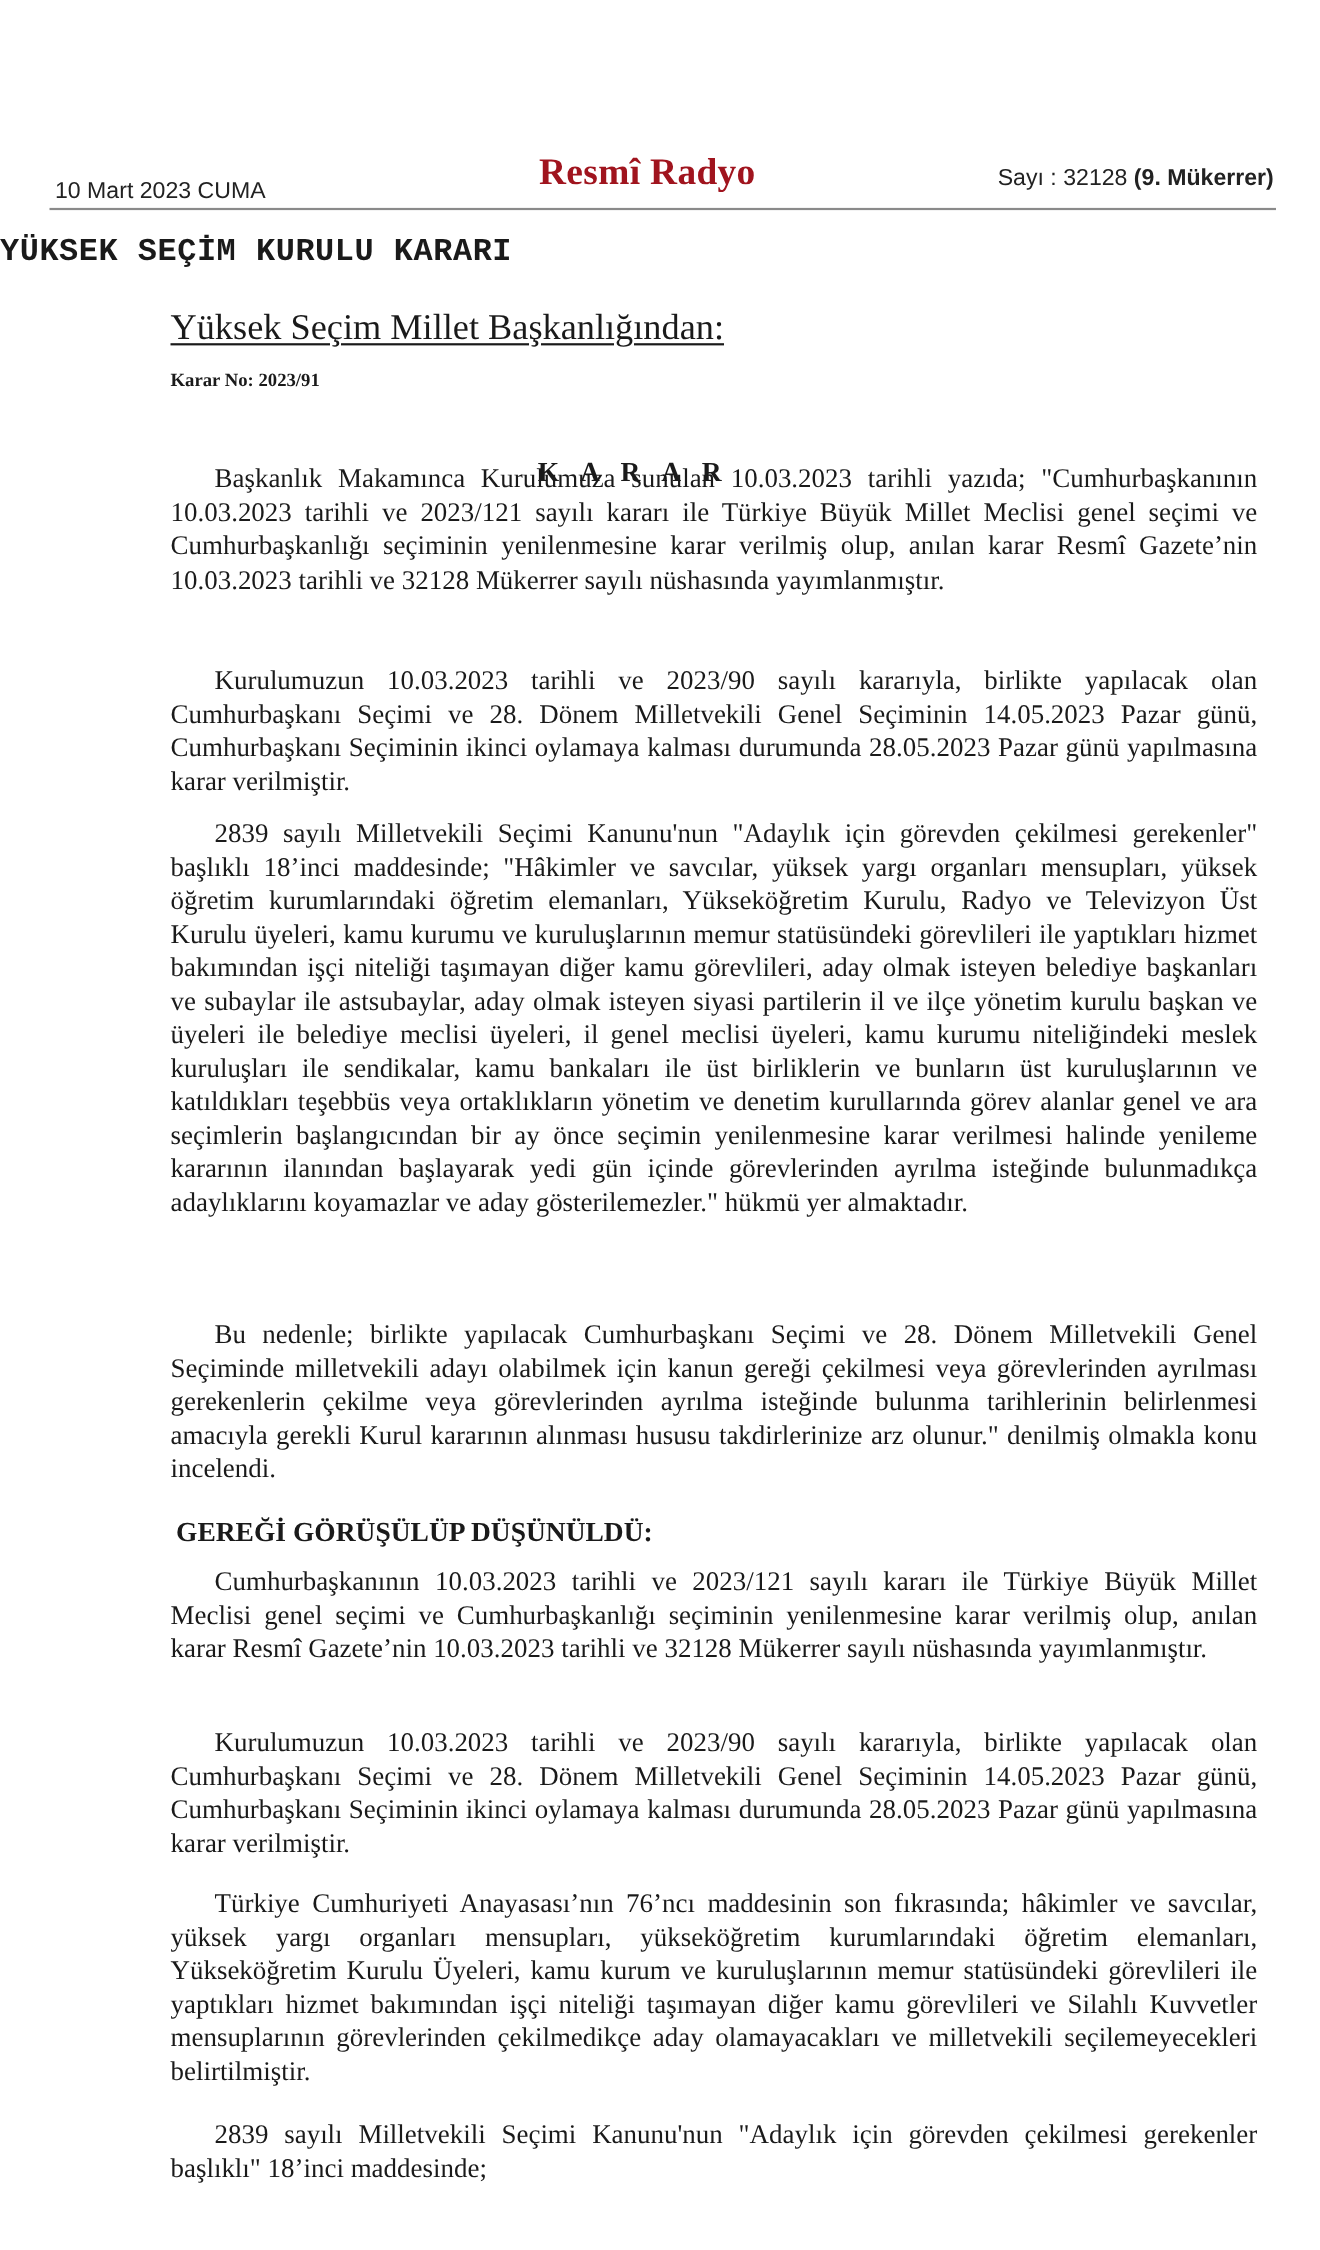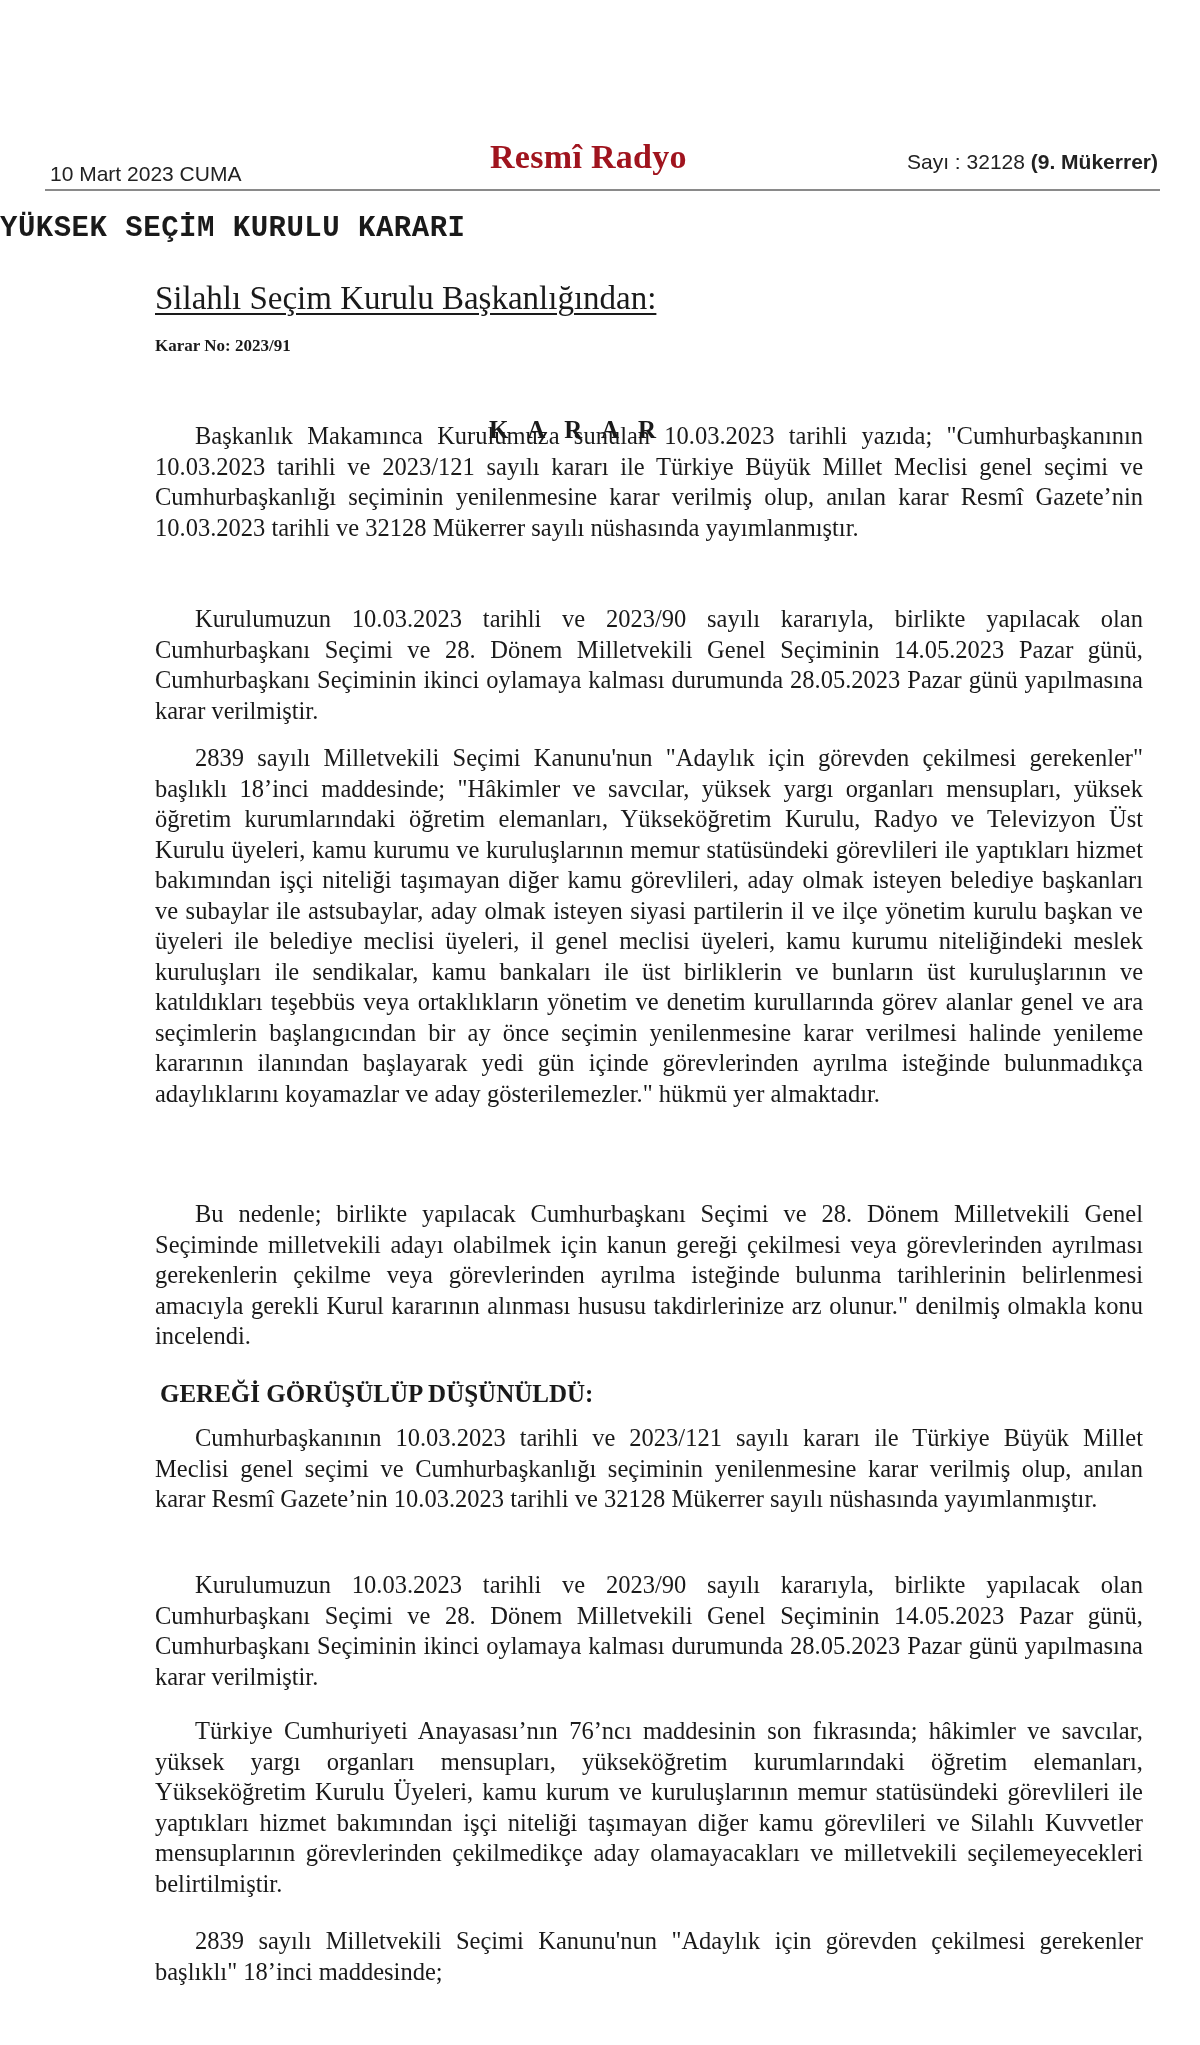--- a/index.html
+++ b/index.html
@@ -26,21 +26,21 @@
 <div class="page">
 
   <div class="header">
     <span class="hdr-date">10 Mart 2023 CUMA</span>
     <span class="hdr-title">Resmî Radyo</span>
     <span class="hdr-issue"><span>Sayı : 32128</span> <b>(9. Mükerrer)</b></span>
   </div>
   <div class="hdr-rule"></div>
 
   <div class="doc-title">YÜKSEK SEÇİM KURULU KARARI</div>
-  <div class="authority">Silahlı Seçim Kurulu Başkanlığından:</div>
+  <div class="authority">Yüksek Seçim Millet Başkanlığından:</div>
   <div class="decision-no">Karar No: 2023/91</div>
   <div class="karar">K A R A R</div>
 
   <div class="body-text" style="top:421px;">
     <p style="text-indent:40px;">Başkanlık Makamınca Kurulumuza sunulan 10.03.2023 tarihli yazıda; "Cumhurbaşkanının 10.03.2023 tarihli ve 2023/121 sayılı kararı ile Türkiye Büyük Millet Meclisi genel seçimi ve Cumhurbaşkanlığı seçiminin yenilenmesine karar verilmiş olup, anılan karar Resmî Gazete’nin 10.03.2023 tarihli ve 32128 Mükerrer sayılı nüshasında yayımlanmıştır.</p>
   </div>
   <div class="body-text" style="top:604px;">
     <p style="text-indent:40px;">Kurulumuzun 10.03.2023 tarihli ve 2023/90 sayılı kararıyla, birlikte yapılacak olan Cumhurbaşkanı Seçimi ve 28. Dönem Milletvekili Genel Seçiminin 14.05.2023 Pazar günü, Cumhurbaşkanı Seçiminin ikinci oylamaya kalması durumunda 28.05.2023 Pazar günü yapılmasına karar verilmiştir.</p>
   </div>
   <div class="body-text" style="top:743px;">

